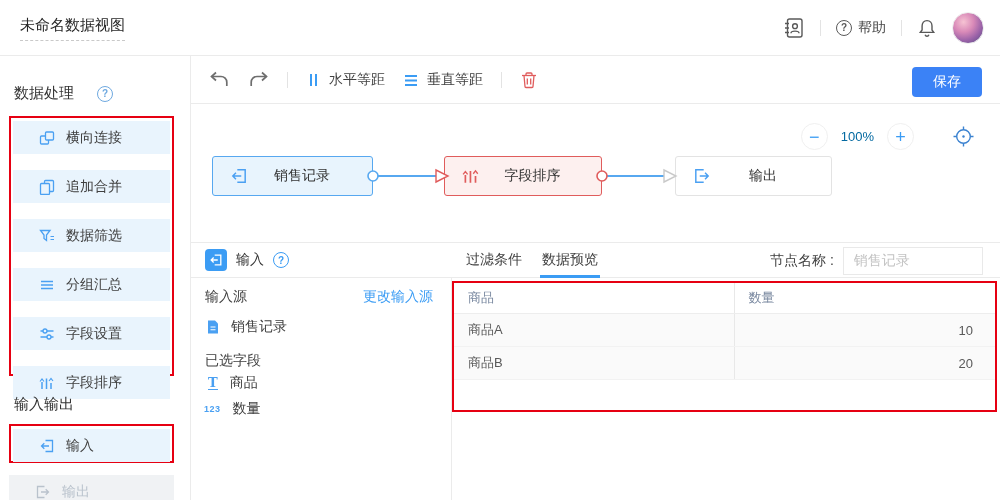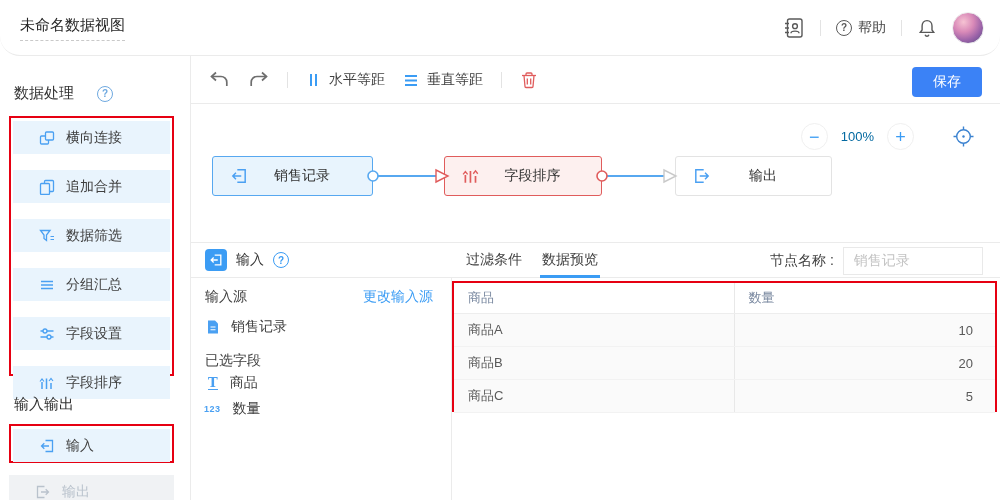--- a/index.html
+++ b/index.html
@@ -3,21 +3,21 @@
 <meta charset="utf-8">
 <style>
   html,body{margin:0;padding:0;}
   body{
     width:1000px;height:500px;position:relative;overflow:hidden;
     background:#fff;font-family:"Liberation Sans","DejaVu Sans",sans-serif;
     -webkit-font-smoothing:antialiased;color:#404040;
   }
   svg{display:block;}
   
-  .topbar{position:absolute;left:0;top:0;width:1000px;height:55px;background:#fff;border-bottom:1px solid #ebebeb;border-radius:20px;}
+  .topbar{position:absolute;left:0;top:0;width:1000px;height:55px;background:#fff;border-bottom:1px solid #ebebeb;}
   .doc-title{position:absolute;left:20px;top:16px;font-size:15px;color:#262626;padding-bottom:5px;border-bottom:1px dashed #c9c9c9;cursor:text;}
   .topbar-right{position:absolute;right:16px;top:0;height:55px;display:flex;align-items:center;gap:15px;}
   .tb-divider{width:1px;height:16px;background:#e3e3e3;}
   .help-group{display:flex;align-items:center;gap:6px;font-size:14px;color:#4a4a4a;cursor:pointer;}
   .qcircle{width:16px;height:16px;border-radius:50%;border:1.4px solid #595959;color:#595959;
     display:inline-flex;align-items:center;justify-content:center;font-size:10px;font-weight:bold;box-sizing:border-box;}
   .qcircle.blue{border-color:#6fa9e0;color:#6fa9e0;}
   .avatar{width:30px;height:30px;border-radius:50%;
     background:radial-gradient(circle at 35% 30%,#f6c3d3 0%,#d98ab8 35%,#9a62a8 65%,#4d4a7e 100%);
     border:1px solid #eee;cursor:pointer;}
@@ -353,19 +353,15 @@
     </thead>
     <tbody>
       <tr>
         <td>商品A</td>
         <td class="c2">10</td>
       </tr>
       <tr>
         <td>商品B</td>
         <td class="c2">20</td>
       </tr>
-      <tr>
-        <td>商品C</td>
-        <td class="c2">5</td>
-      </tr>
     </tbody>
   </table>
 </div>
 
 </body></html>

